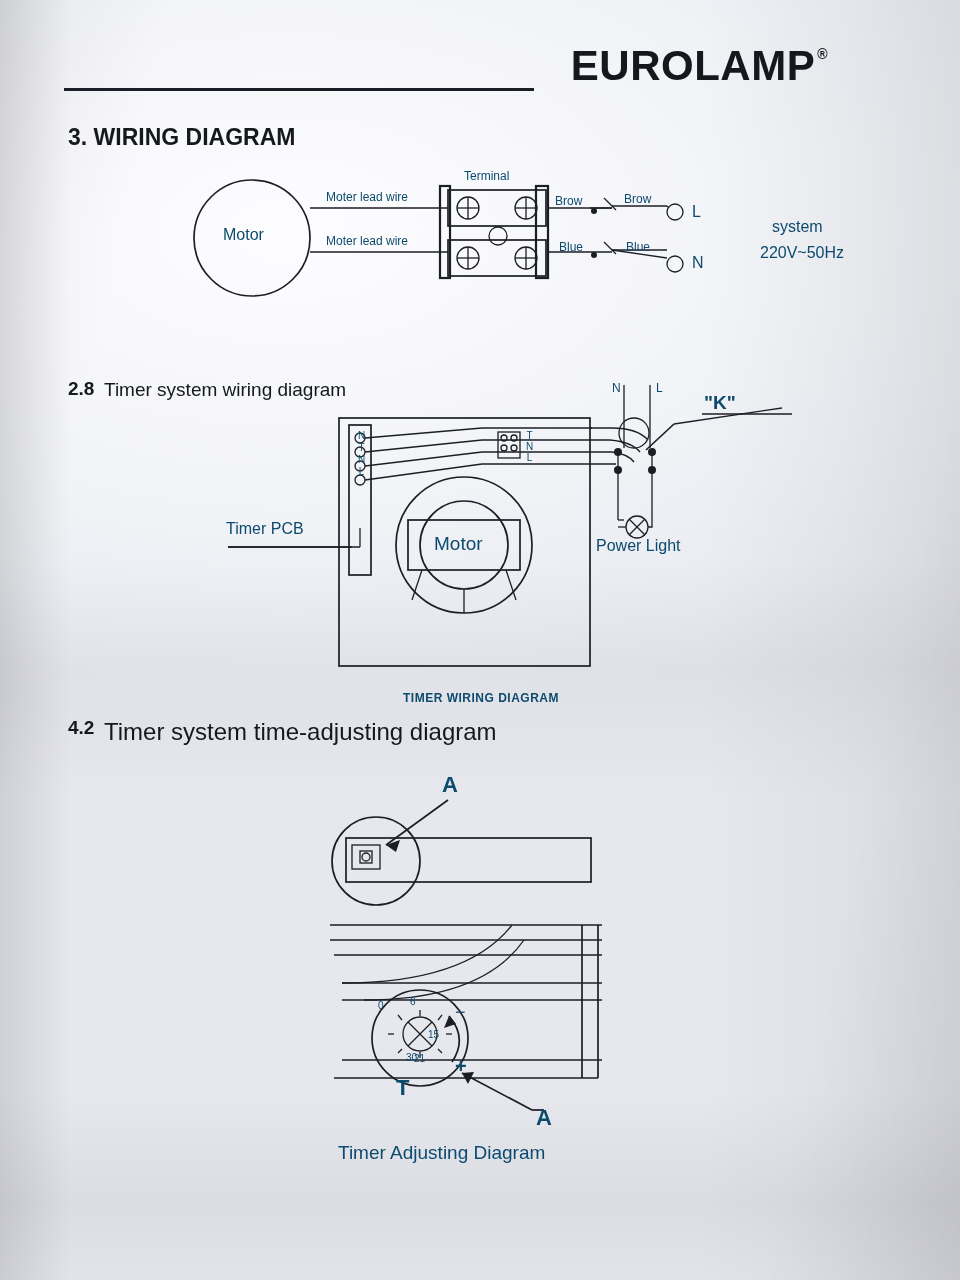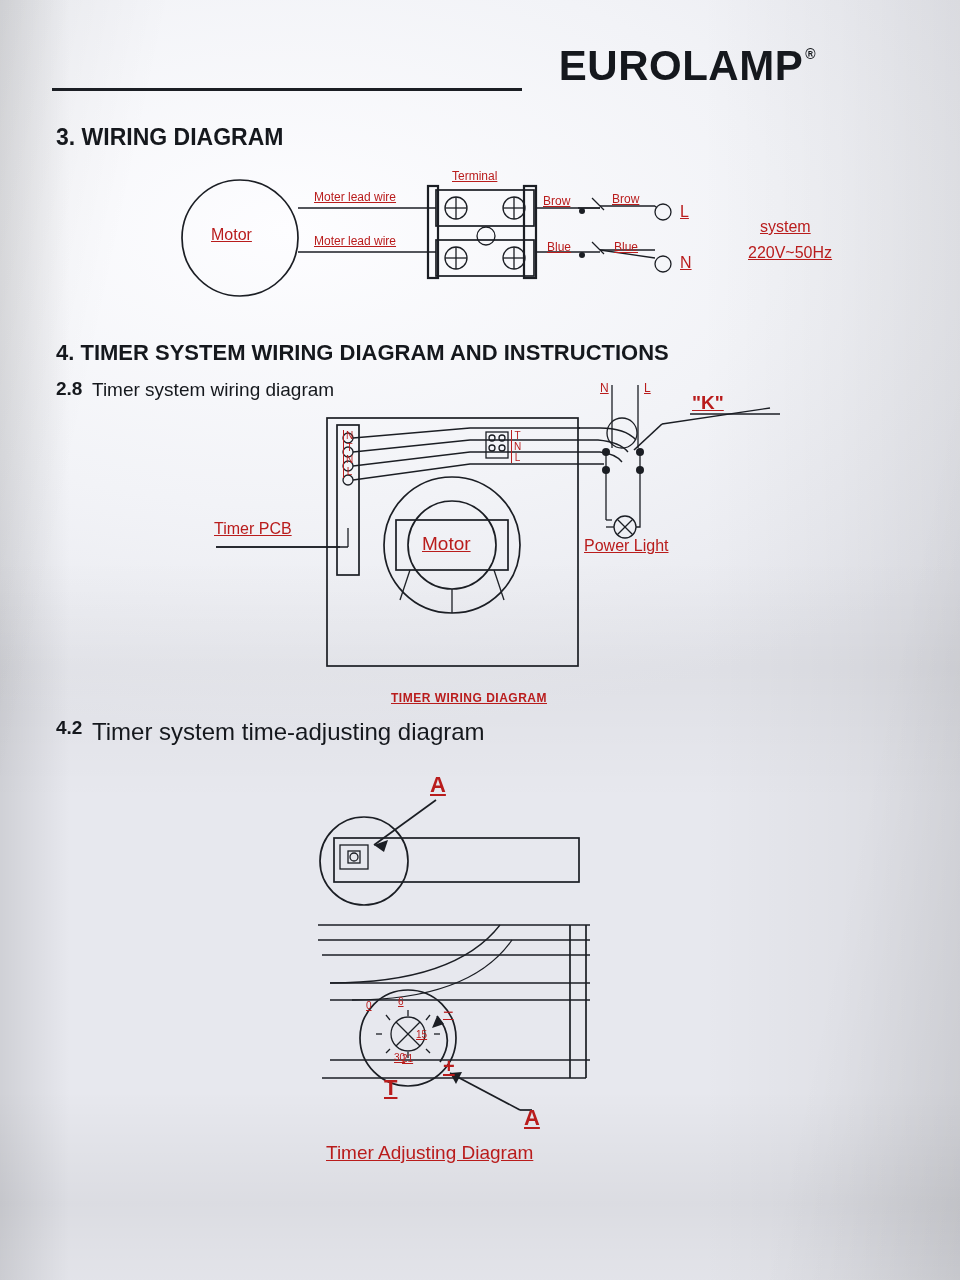--- a/index.html
+++ b/index.html
@@ -34,21 +34,21 @@
     background: linear-gradient(102deg, rgba(0,0,0,0.05) 0%, rgba(255,255,255,0) 14%, rgba(255,255,255,0) 84%, rgba(0,0,0,0.06) 100%); }
   .crease.c2 { left:0; top:560px; width:960px; height:240px;
     background: linear-gradient(180deg, rgba(0,0,0,0.0) 0%, rgba(0,0,0,0.035) 45%, rgba(0,0,0,0.0) 100%); }
   .crease.c3 { left:0; top:1090px; width:960px; height:190px;
     background: linear-gradient(180deg, rgba(0,0,0,0.0) 0%, rgba(0,0,0,0.05) 60%, rgba(0,0,0,0.02) 100%); }
   .crease.c4 { left:700px; top:0; width:260px; height:1280px;
     background: linear-gradient(90deg, rgba(0,0,0,0.0) 0%, rgba(0,0,0,0.03) 55%, rgba(0,0,0,0.07) 100%); }
   .crease.c5 { left:0; top:0; width:70px; height:1280px;
     background: linear-gradient(90deg, rgba(0,0,0,0.10) 0%, rgba(0,0,0,0.0) 100%); }
 
-  .content { position: absolute; left:0; top:0; width: 922px; height: 1280px; }
+  .content { position: absolute; left:12px; top:0; width: 922px; height: 1280px; }
 
   .brand {
     position: absolute;
     right: 108px;
     top: 42px;
     font-size: 42px;
     font-weight: bold;
     letter-spacing: 0.5px;
     color: #15181d;
     font-family: "Liberation Sans", sans-serif;
@@ -77,23 +77,22 @@
   #sec3-title { left: 56px; top: 124px; font-size: 23px; }
   #sec4-title { left: 56px; top: 340px; font-size: 22px; }
   #sec41-num { left: 56px; top: 378px; font-size: 19px; font-weight: bold; }
   #sec41-text { left: 92px; top: 379px; font-size: 19px; font-weight: normal; }
   #sec42-num { left: 56px; top: 717px; font-size: 19px; font-weight: bold; }
   #sec42-text { left: 92px; top: 718px; font-size: 24px; font-weight: normal; }
 
   .lbl {
     position: absolute;
     font-size: 14px;
-    color: #b91c1c;
+    color: #0c4a6e;
     white-space: nowrap;
-    text-decoration: underline;
   }
   .lbl.sm { font-size: 12px; }
   .lbl.md { font-size: 16px; }
   .lbl.lg { font-size: 19px; }
   .lbl.xl { font-size: 22px; font-weight: bold; }
   .lbl.tiny { font-size: 10px; }
   .lbl.bold { font-weight: bold; }
 
   svg { position: absolute; left: 0; top: 0; overflow: visible; }
   .ln { stroke: #1b1e24; fill: none; }
@@ -168,21 +167,20 @@
     <div class="lbl sm" style="left:314px; top:234px;">Moter lead wire</div>
     <div class="lbl sm" style="left:543px; top:194px;">Brow</div>
     <div class="lbl sm" style="left:612px; top:192px;">Brow</div>
     <div class="lbl sm" style="left:547px; top:240px;">Blue</div>
     <div class="lbl sm" style="left:614px; top:240px;">Blue</div>
     <div class="lbl md" style="left:680px; top:203px;">L</div>
     <div class="lbl md" style="left:680px; top:254px;">N</div>
     <div class="lbl md" style="left:760px; top:218px;">system</div>
     <div class="lbl md" style="left:748px; top:244px;">220V~50Hz</div>
 
-    <div class="h-sec" id="sec4-title">4. TIMER SYSTEM WIRING DIAGRAM AND INSTRUCTIONS</div>
     <div class="h-sec" id="sec41-num">2.8</div>
     <div class="h-sec" id="sec41-text">Timer system wiring diagram</div>
 
     <svg width="960" height="1280">
 
       <rect class="ln ln15" x="327" y="418" width="251" height="248" fill="none"></rect>
 
       <rect class="ln ln15" x="337" y="425" width="22" height="150" fill="none"></rect>
 
       <circle class="ln ln1" cx="348" cy="438" r="5"></circle>

